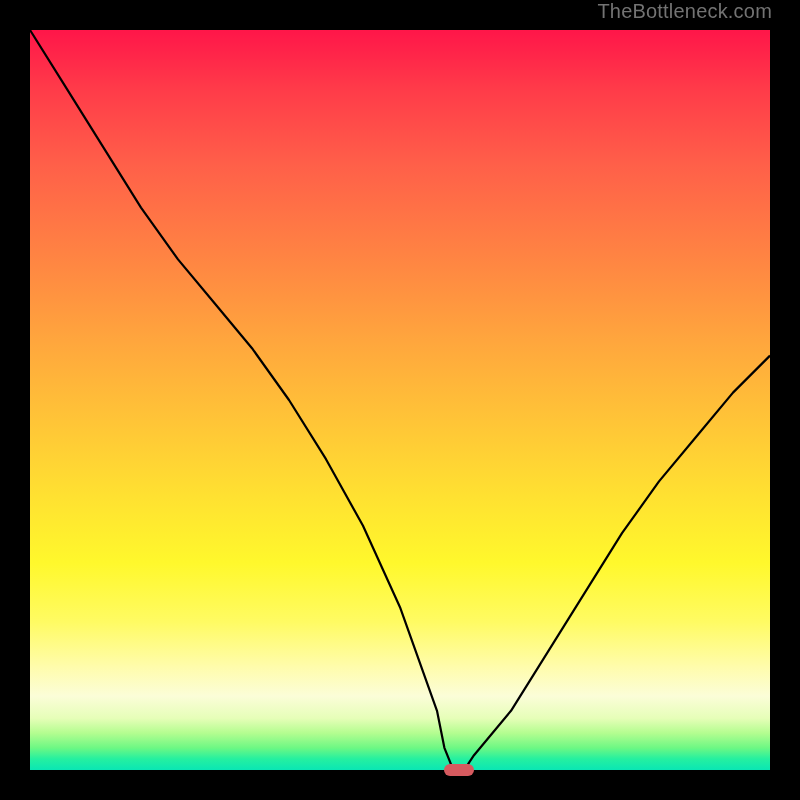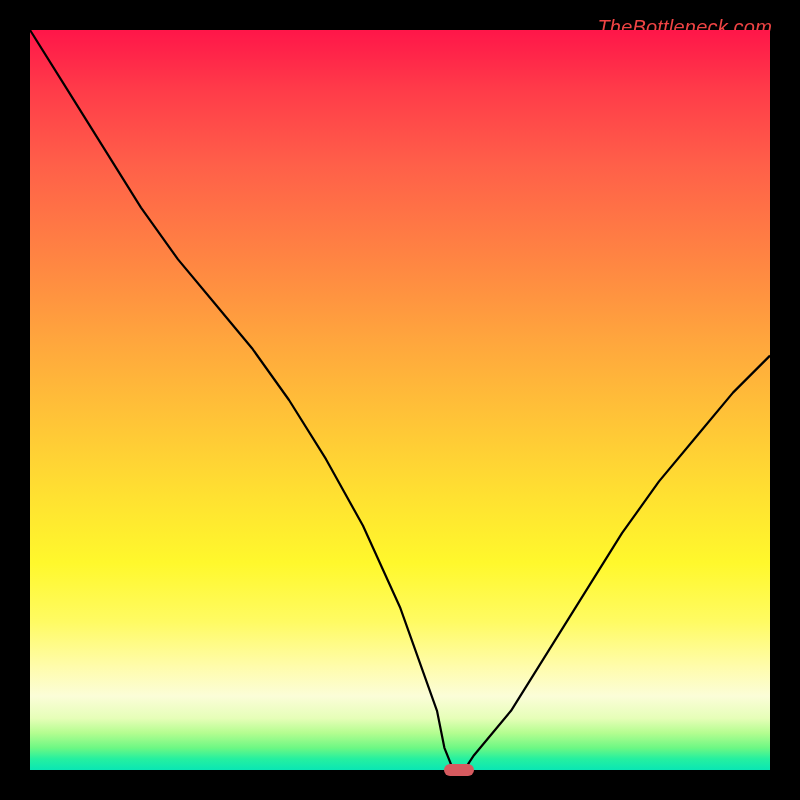--- a/index.html
+++ b/index.html
@@ -38,27 +38,26 @@
       #fbfdd8 90%,
       #e6feb8 93%,
       #b4fd90 95%,
       #6df884 97%,
       #25f0a0 98.5%,
       #0ae6b4 100%
     );
   }
   .watermark {
     position: absolute;
-    top: 16px;
+    top: 0;
     right: 28px;
-    color: #ef4444;
+    color: #737373;
     font-size: 20px;
     font-weight: 500;
     letter-spacing: 0.2px;
-    font-style: italic;
   }
   svg.curve {
     position: absolute;
     left: 0;
     top: 0;
     width: 740px;
     height: 740px;
     overflow: visible;
   }
   .marker {

